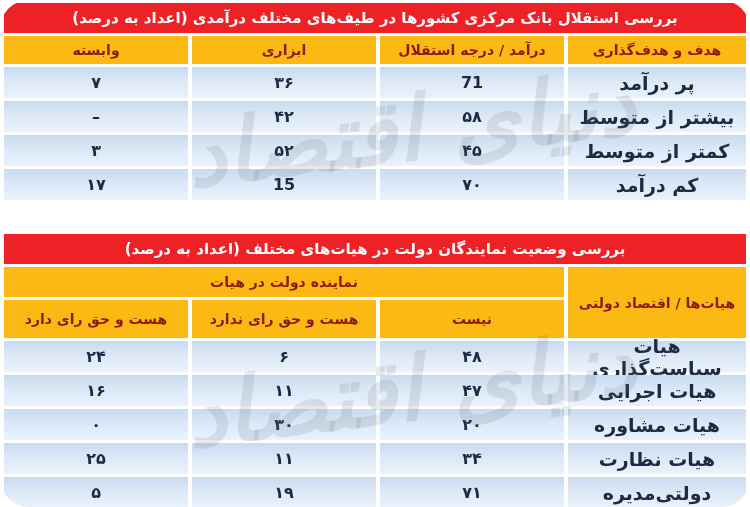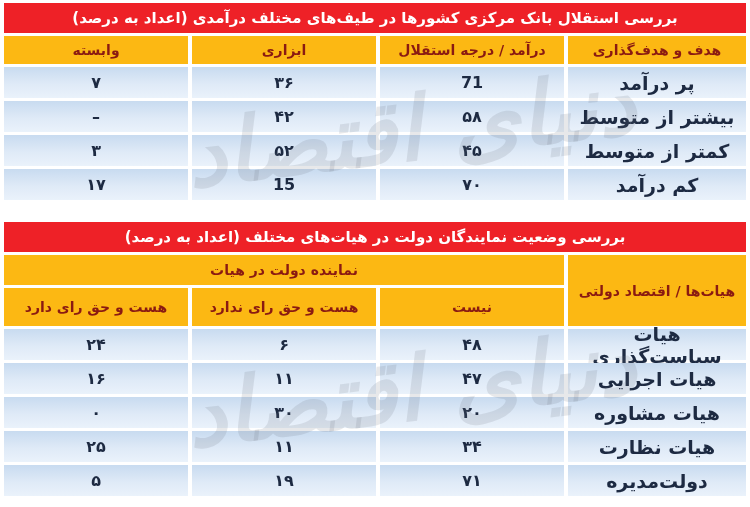--- a/index.html
+++ b/index.html
@@ -7,24 +7,25 @@
     width: 750px; height: 507px;
     background: #ffffff;
     font-family: "DejaVu Sans", sans-serif;
     overflow: hidden;
   }
   #canvas {
     position: relative;
     width: 750px; height: 507px;
     background: #ffffff;
     overflow: hidden;
+    border-radius: 29px;
   }
   .tbl { position: absolute; left: 4px; width: 742px; direction: rtl; }
   #table1 { top: 3px; }
-  #table2 { top: 222px; }
+  #table2 { top: 234px; }
 
   .title-bar {
     height: 30px; margin-bottom: 3px;
     background: #ee2127;
     color: #ffffff;
     font-weight: bold; font-size: 15px;
     display: flex; align-items: center; justify-content: center;
     text-align: center;
   }
 
@@ -126,21 +127,21 @@
       <div class="c label">هیات مشاوره</div>
       <div class="c">۲۰</div>
       <div class="c">۳۰</div>
       <div class="c">۰</div>
 
       <div class="c label">هیات نظارت</div>
       <div class="c">۳۴</div>
       <div class="c">۱۱</div>
       <div class="c">۲۵</div>
 
-      <div class="c label">دولت‌مدیره</div>
+      <div class="c label">دولتی‌مدیره</div>
       <div class="c">۷۱</div>
       <div class="c">۱۹</div>
       <div class="c">۵</div>
     </div>
   </div>
 
   <div class="wm" id="wm1">دنیای اقتصاد</div>
   <div class="wm" id="wm2">دنیای اقتصاد</div>
 
 </div>

